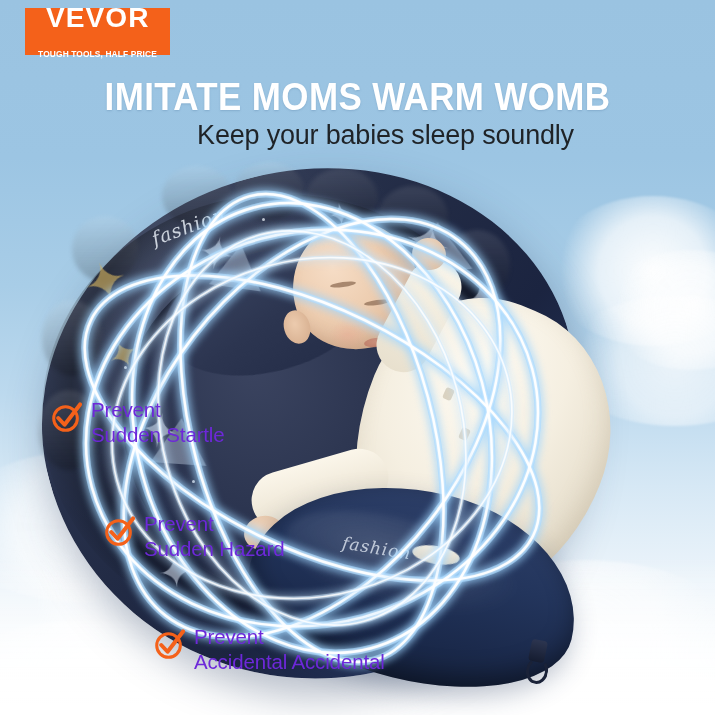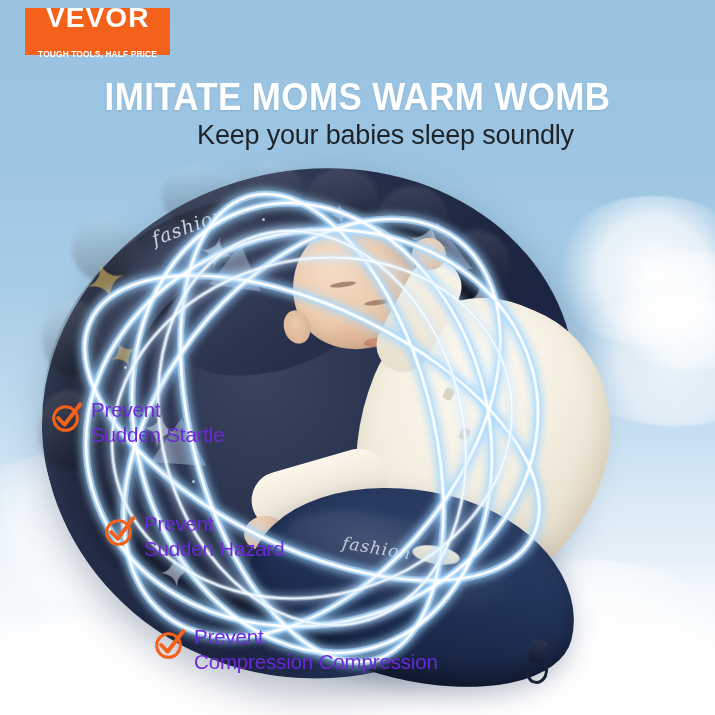--- a/index.html
+++ b/index.html
@@ -510,17 +510,17 @@
 
   <div class="feature feat-3">
     <span class="f-icon">
       <svg viewBox="0 0 32 32" width="31" height="31">
         <circle cx="15" cy="17" r="12.2" fill="none" stroke="#f4611a" stroke-width="3.1"></circle>
         <path d="M7.5 16.5 L14 23.5 L30 2.5" fill="none" stroke="#f4611a" stroke-width="4.1" stroke-linecap="round" stroke-linejoin="round"></path>
       </svg>
     </span>
     <span class="f-text">
       <span>Prevent</span>
-      <span class="l2">Compression Compression</span>
+      <span class="l2">Accidental Accidental</span>
     </span>
   </div>
 
 </div>
 
 </body></html>

